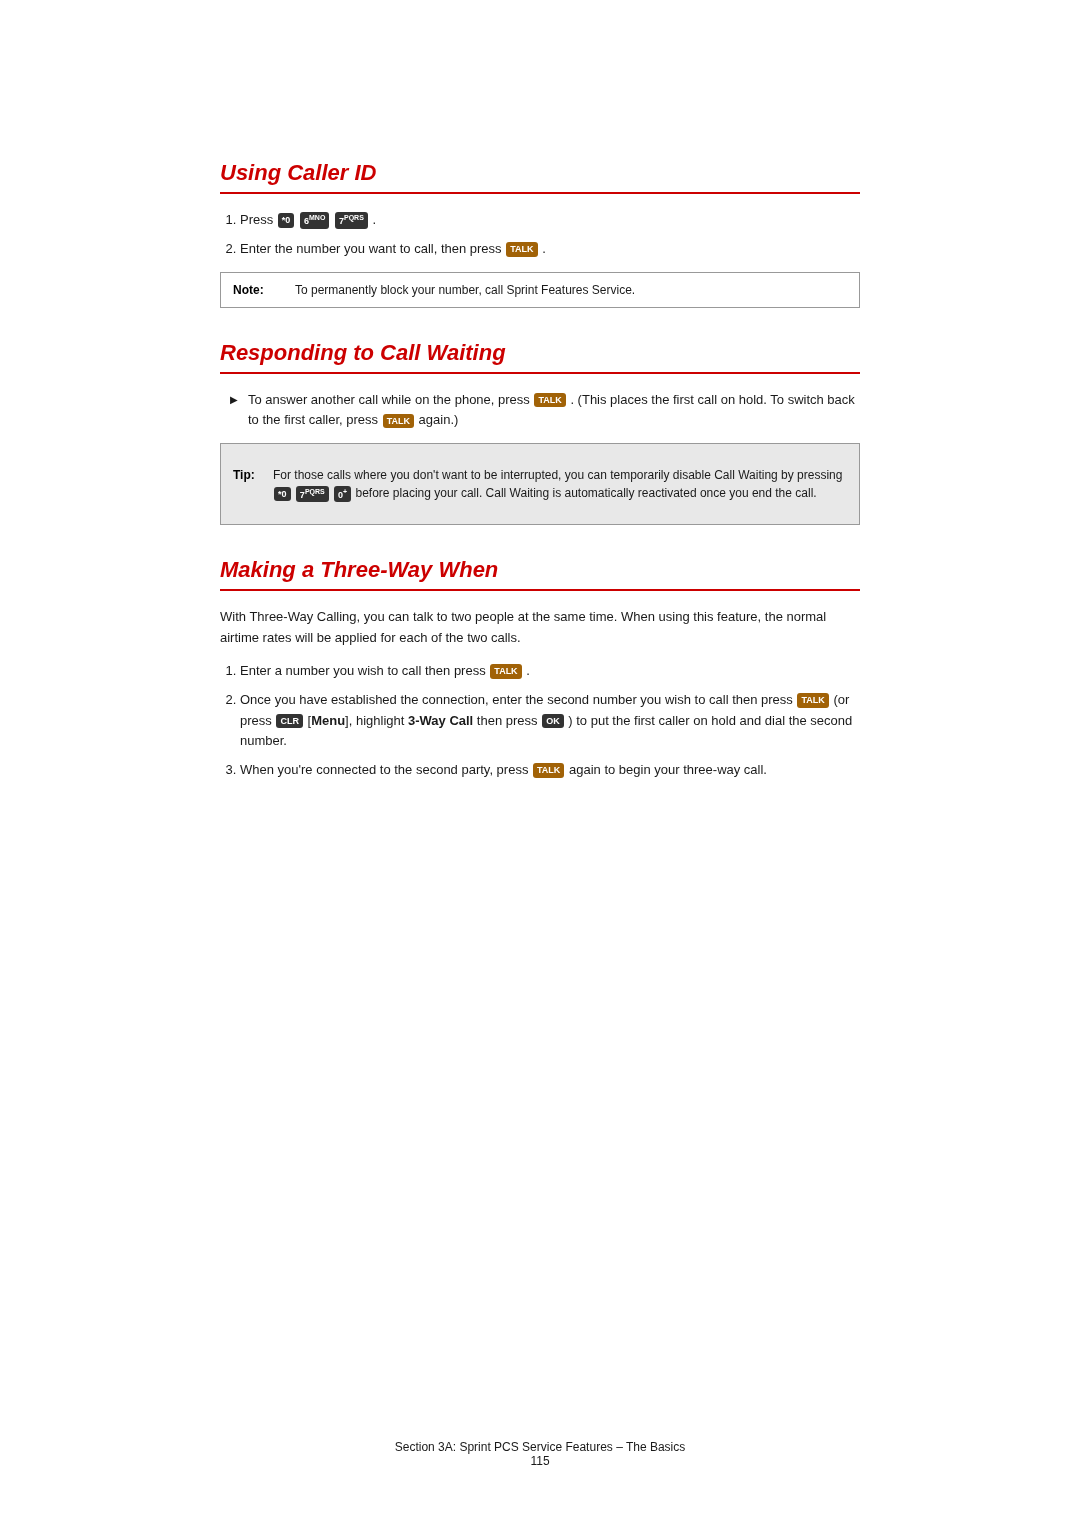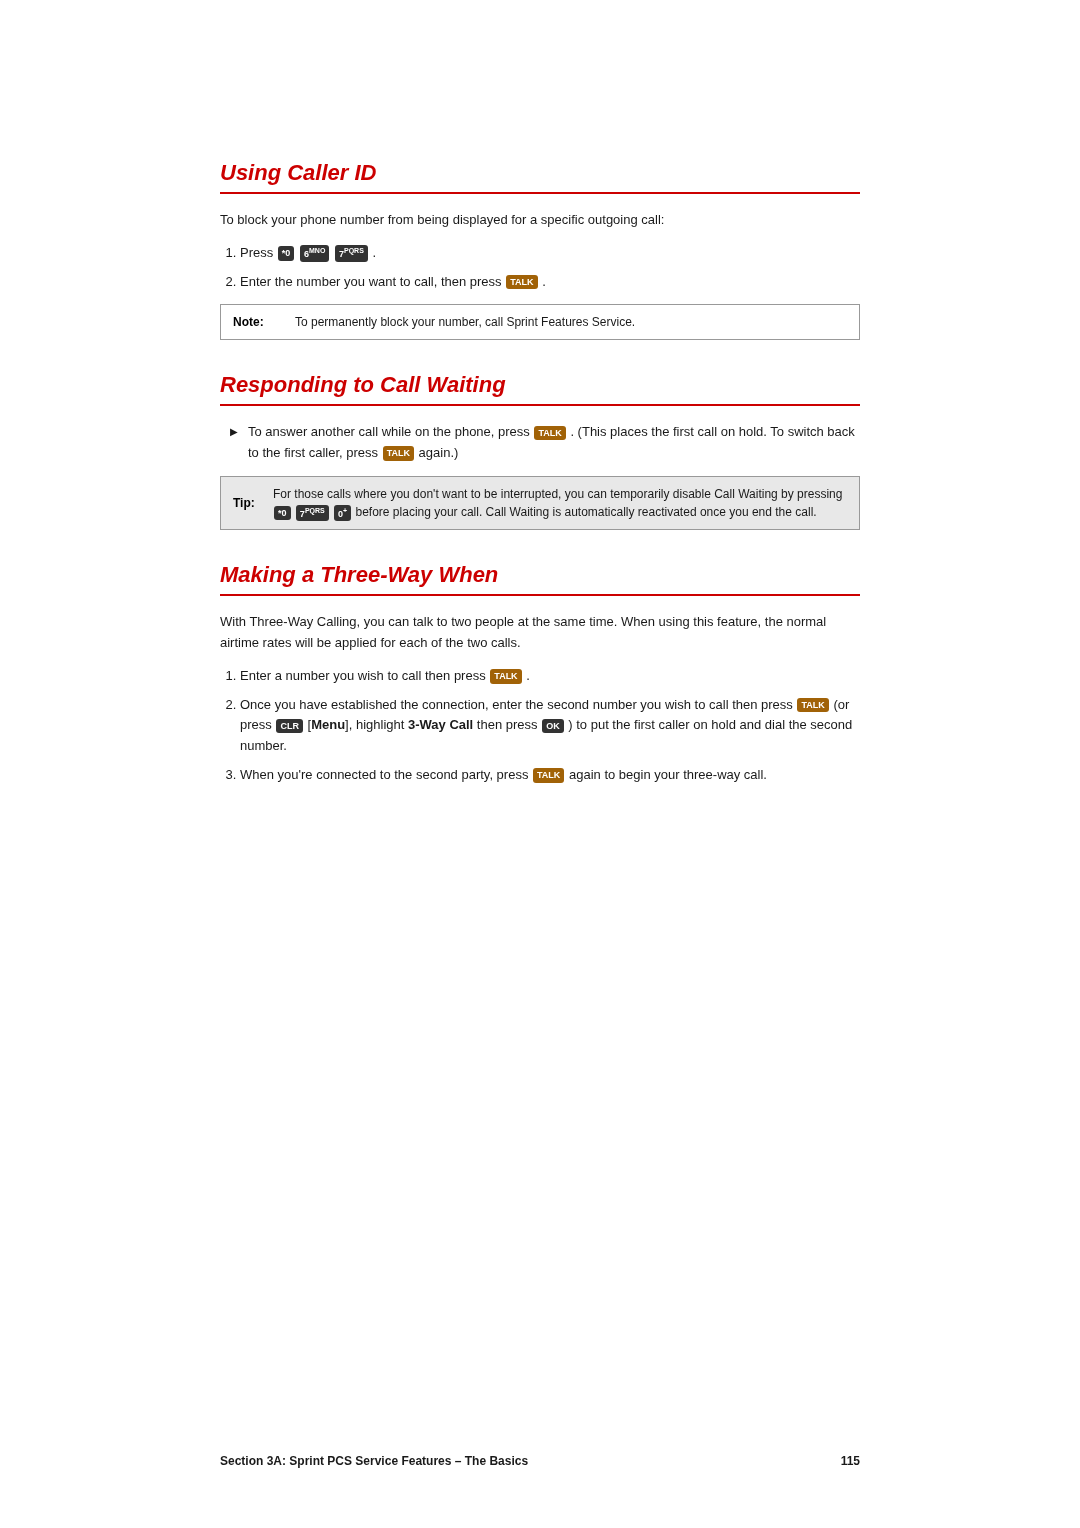--- a/index.html
+++ b/index.html
@@ -88,24 +88,24 @@
     .note-box .note-label {
       font-weight: bold;
       color: #000;
       white-space: nowrap;
       min-width: 40px;
     }
 
     .tip-box {
       background: #e8e8e8;
       border: 1px solid #999;
-      padding: 8px 12px;
+      padding: 22px 12px;
       margin: 12px 0;
       display: flex;
-      align-items: center;
+      align-items: flex-start;
       gap: 10px;
       font-size: 12px;
       line-height: 1.5;
     }
 
     .tip-box .tip-label {
       font-weight: bold;
       color: #000;
       white-space: nowrap;
       min-width: 30px;
@@ -130,39 +130,39 @@
 
     .footer {
       position: absolute;
       bottom: 60px;
       left: 220px;
       right: 220px;
       display: flex;
       justify-content: space-between;
       align-items: center;
       font-size: 12px;
-      font-weight: bold;
+      font-weight: normal;
       color: #1a1a1a;
       border-top: none;
+      flex-direction: column;
     }
 
     strong {
       font-weight: bold;
     }
   </style>
 </head>
 <body>
 
 <div class="page">
 
   <div class="section">
     <div class="section-title">Using Caller ID</div>
 
 
-    <div class="section-body">To block your phone number from being displayed for a specific outgoing call:</div>
 
     <ol class="ordered-list">
       <li>
         Press <span class="key-btn">*0</span>
         <span class="key-btn">6<sup style="font-size:7px">MNO</sup></span>
         <span class="key-btn">7<sup style="font-size:7px">PQRS</sup></span> .
       </li>
       <li>
         Enter the number you want to call, then press <span class="key-btn talk">TALK</span> .
       </li>

